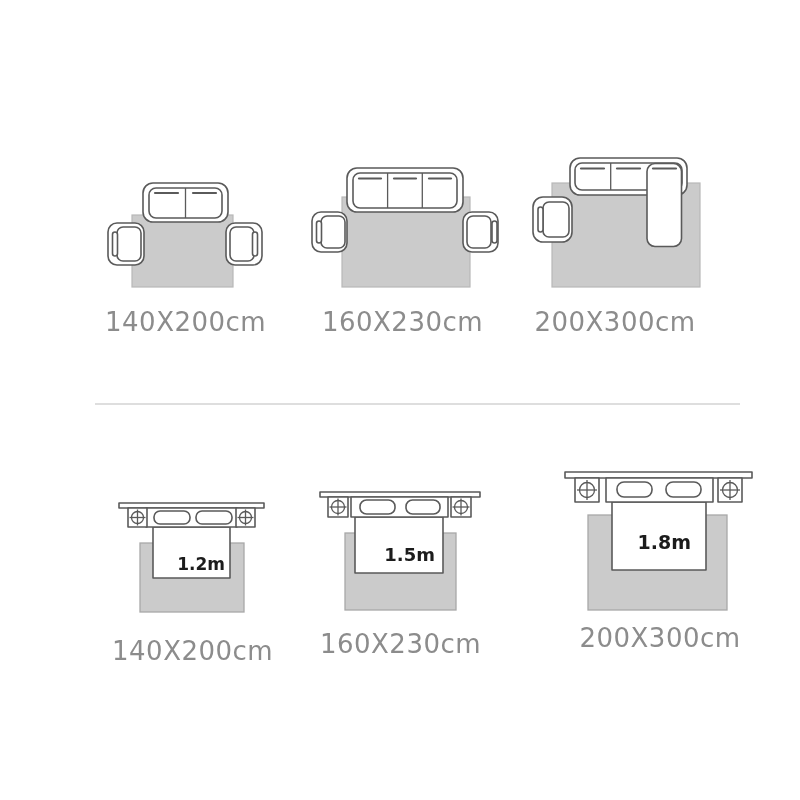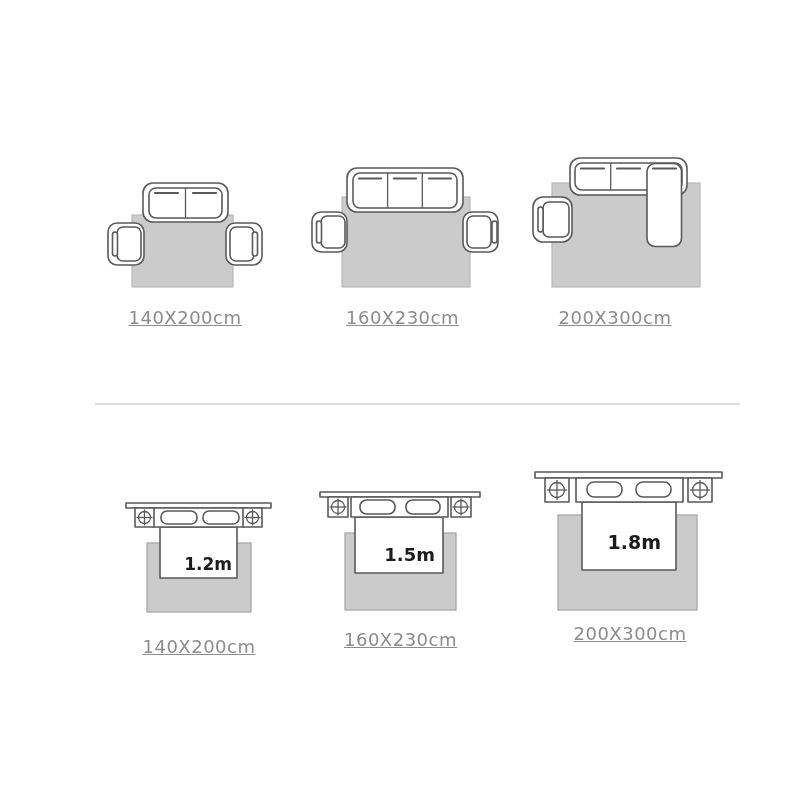--- a/index.html
+++ b/index.html
@@ -2,22 +2,22 @@
 <html><head>
 <meta charset="utf-8">
 <style>
   html,body{margin:0;padding:0;background:#fff;}
   #stage{
     position:relative;width:800px;height:800px;background:#ffffff;
     font-family:"DejaVu Sans",sans-serif;overflow:hidden;
   }
   .fig{position:absolute;}
   .size-label{
-    margin-top:8px;text-align:center;font-size:18px;letter-spacing:0.5px;
-    color:#8c8c8c;font-family:"DejaVu Sans",sans-serif;white-space:nowrap;text-decoration:underline;
+    margin-top:8px;text-align:center;font-size:26px;letter-spacing:0.5px;
+    color:#8c8c8c;font-family:"DejaVu Sans",sans-serif;white-space:nowrap;
   }
   .divider{position:absolute;left:95px;top:403px;width:645px;height:2px;background:#dedede;}
   
   .outline{fill:#ffffff;stroke:#5a5a5a;stroke-width:1.6;stroke-linejoin:round;}
   .rugA{fill:#cbcbcb;stroke:#b8b8b8;stroke-width:1.2;}
   .rugB{fill:#cbcbcb;stroke:#a8a8a8;stroke-width:1.3;}
   .seatline{stroke:#5a5a5a;stroke-width:1.3;}
   .stitch{stroke:#5a5a5a;stroke-width:2.2;stroke-linecap:round;}
   .cross{stroke:#5a5a5a;stroke-width:1.3;fill:none;}
   .bedsize{font-family:"DejaVu Sans",sans-serif;font-weight:600;fill:#1c1c1c;}
@@ -96,21 +96,21 @@
         <line class="stitch" x1="56" y1="18.5" x2="79" y2="18.5"></line>
         <line class="stitch" x1="92" y1="18.5" x2="115" y2="18.5"></line>
         <line class="stitch" x1="128" y1="18.5" x2="151" y2="18.5"></line>
       </g>
     </svg>
     <div class="size-label">200X300cm</div>
   </div>
 
   <div class="divider"></div>
 
-  <div class="fig" style="left:119px;top:495px;width:160px;">
+  <div class="fig" style="left:112px;top:495px;width:160px;">
     <svg width="160" height="125" viewBox="0 0 160 125">
       <rect class="outline" x="7" y="8" width="145" height="5"></rect>
       <rect class="rugB" x="28" y="48" width="104" height="69"></rect>
       <rect class="outline" x="41" y="32" width="77" height="51"></rect>
       <rect class="outline" x="34" y="13" width="91" height="19"></rect>
       <g>
         <rect class="outline" x="16" y="13" width="19" height="19"></rect>
         <circle class="cross" cx="25.5" cy="22.5" r="6"></circle>
         <line class="cross" x1="25.5" y1="14.5" x2="25.5" y2="30.5"></line>
         <line class="cross" x1="17.5" y1="22.5" x2="33.5" y2="22.5"></line>
@@ -146,21 +146,21 @@
         <line class="cross" x1="148" y1="13.5" x2="148" y2="30.5"></line>
         <line class="cross" x1="139.5" y1="22" x2="156.5" y2="22"></line>
       </g>
       <rect class="outline" x="47" y="15" width="35" height="14" rx="6.5"></rect>
       <rect class="outline" x="93" y="15" width="34" height="14" rx="6.5"></rect>
       <text class="bedsize" x="122" y="76" font-size="18" text-anchor="end">1.5m</text>
     </svg>
     <div class="size-label" style="margin-top:7px;">160X230cm</div>
   </div>
 
-  <div class="fig" style="left:530px;top:465px;width:200px;">
+  <div class="fig" style="left:560px;top:465px;width:200px;">
     <svg width="200" height="150" viewBox="0 0 200 150">
       <rect class="outline" x="5" y="7" width="187" height="6"></rect>
       <rect class="rugB" x="28" y="50" width="139" height="95"></rect>
       <rect class="outline" x="52" y="37" width="94" height="68"></rect>
       <rect class="outline" x="46" y="13" width="107" height="24"></rect>
       <g>
         <rect class="outline" x="15" y="13" width="24" height="24"></rect>
         <circle class="cross" cx="27" cy="25" r="7.5"></circle>
         <line class="cross" x1="27" y1="15" x2="27" y2="35"></line>
         <line class="cross" x1="17" y1="25" x2="37" y2="25"></line>

